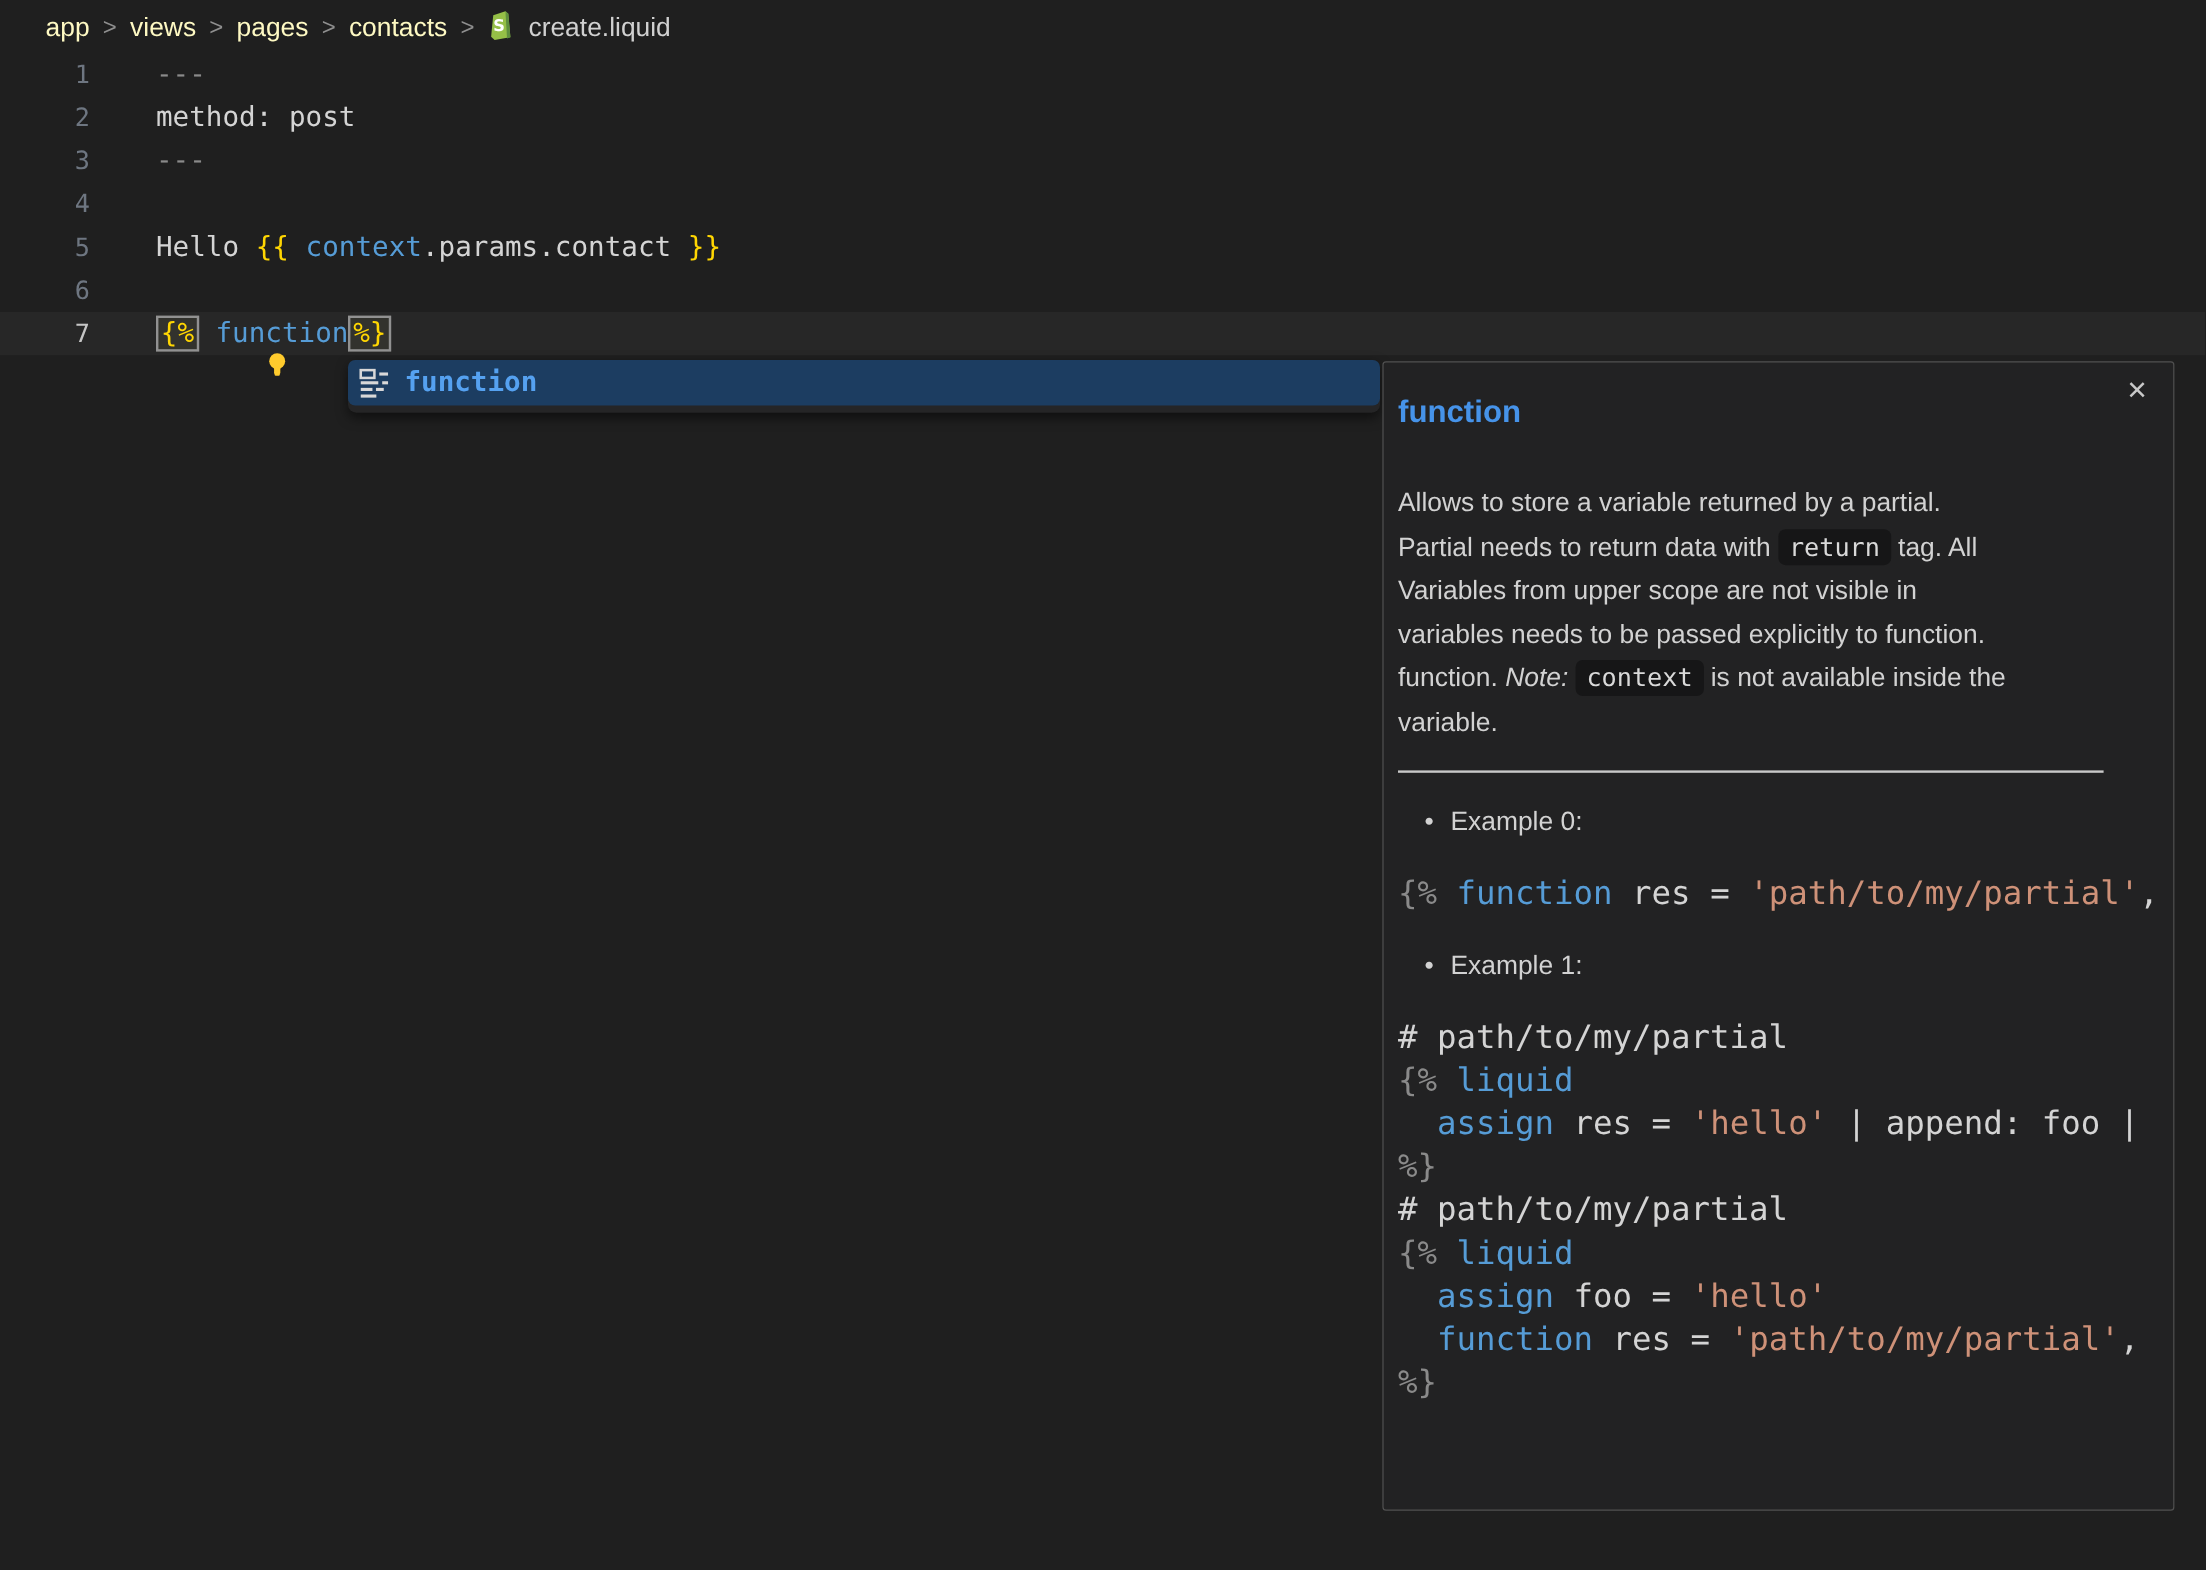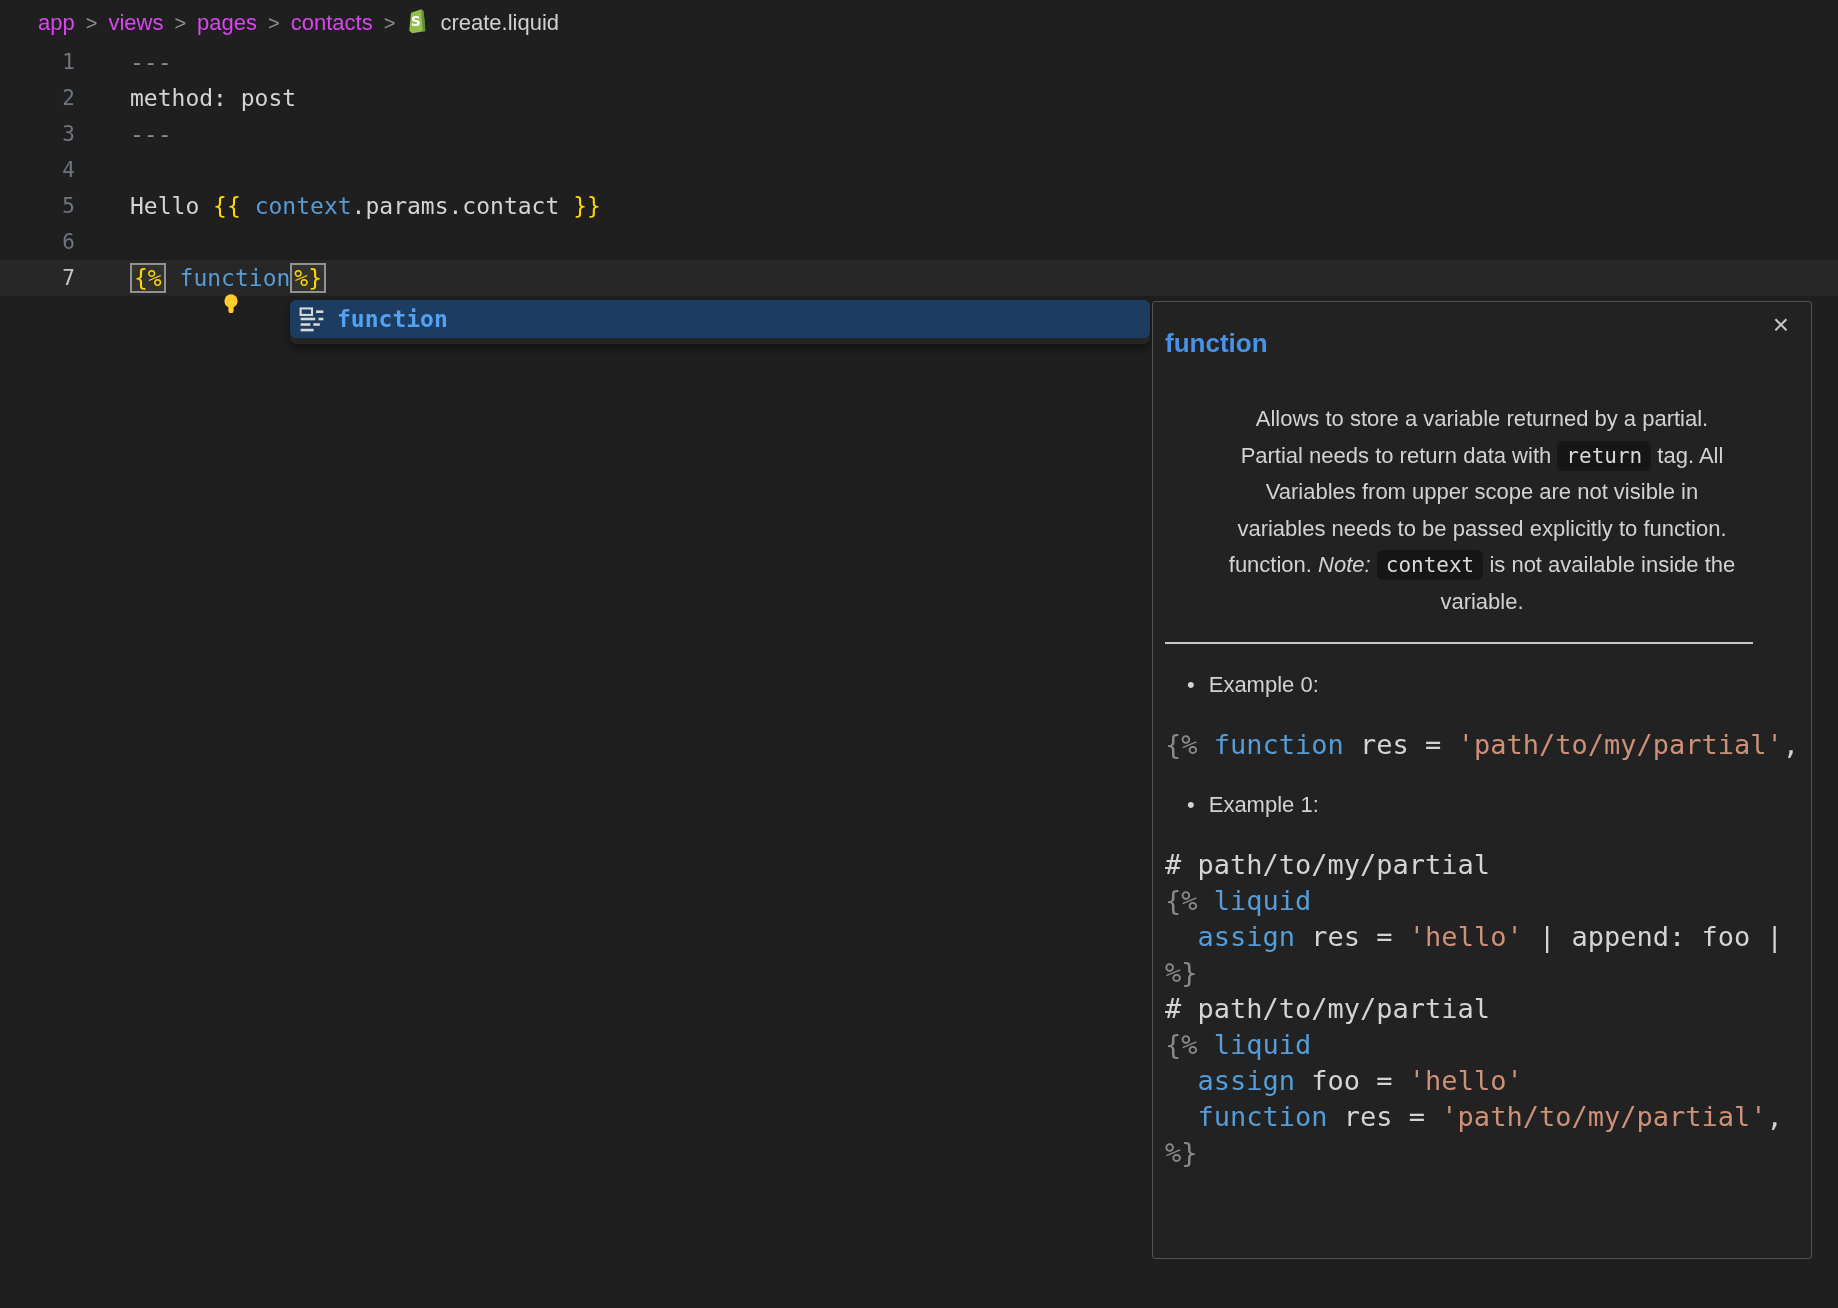--- a/index.html
+++ b/index.html
@@ -3,21 +3,21 @@
 <meta charset="utf-8">
 <style>
   html,body{margin:0;padding:0;background:#1f1f1f;}
   .stage{position:relative;width:1838px;height:1308px;background:#1f1f1f;overflow:hidden;
          font-family:"Liberation Sans",sans-serif;}
 
   
   .breadcrumb{position:absolute;top:6px;left:38px;height:34px;display:flex;align-items:center;
               font-size:22px;color:#bfbfbf;}
   .bc-items{display:flex;align-items:center;}
-  .crumb{color:#d946ef;cursor:default;}
+  .crumb{color:#fef9c3;cursor:default;}
   .bc-sep{color:#8f8f8f;margin:0 11px;font-size:20px;}
   .bc-file{color:#d0d0d0;margin-left:9px;}
   .bc-icon{flex:none;position:relative;top:1px;}
 
   
   .editor{position:absolute;top:44px;left:0;width:100%;}
   .ed-line{display:flex;height:36px;line-height:36px;
            font-family:"DejaVu Sans Mono",monospace;font-size:23px;white-space:pre;}
   .ed-line.current{background:rgba(255,255,255,0.04);}
   .gutter{flex:none;width:75px;text-align:right;color:#6e7681;font-size:21px;}
@@ -43,21 +43,21 @@
   .suggest-label{font-family:"DejaVu Sans Mono",monospace;font-size:23px;font-weight:600;color:#55a1f0;}
 
   
   .docpanel{position:absolute;left:1152px;top:301px;width:660px;height:958px;box-sizing:border-box;
             background:#222223;border:1px solid #515151;border-radius:3px;overflow:hidden;}
   .docs-content{padding:24px 12px 0 12px;}
   .docs-close{position:absolute;top:8px;right:16px;font-size:28px;color:#c8c8c8;cursor:pointer;
               line-height:1;background:none;border:none;font-family:"Liberation Sans",sans-serif;}
   .docs-title{font-size:26px;font-weight:bold;color:#4693e9;margin:2px 0 0 0;}
   .docpara{margin-top:42px;font-size:22px;line-height:36.5px;color:#d2d2d2;}
-  .para-line{height:36.5px;white-space:pre-wrap;text-align:center;}
+  .para-line{height:36.5px;white-space:pre-wrap;}
   .inline-code{font-family:"DejaVu Sans Mono",monospace;font-size:21px;background:#161617;
                color:#d9d9d9;padding:3px 9px;border-radius:6px;}
   .italic{font-style:italic;}
   .docs-hr{border:none;border-top:2px solid #c8c8c8;margin:22px 46px 23px 0;}
   .docs-li{display:flex;align-items:center;height:36px;margin:0 0 24px 0;
            font-size:22px;color:#d2d2d2;}
   .docs-li .bullet{font-size:22px;margin:0 14px 0 22px;color:#d2d2d2;}
   .doc-code{margin:0 0 24px 0;}
   .doc-code-line{height:36px;line-height:36px;white-space:pre;overflow:hidden;
                  font-family:"DejaVu Sans Mono",monospace;font-size:27px;color:#d4d4d4;}

